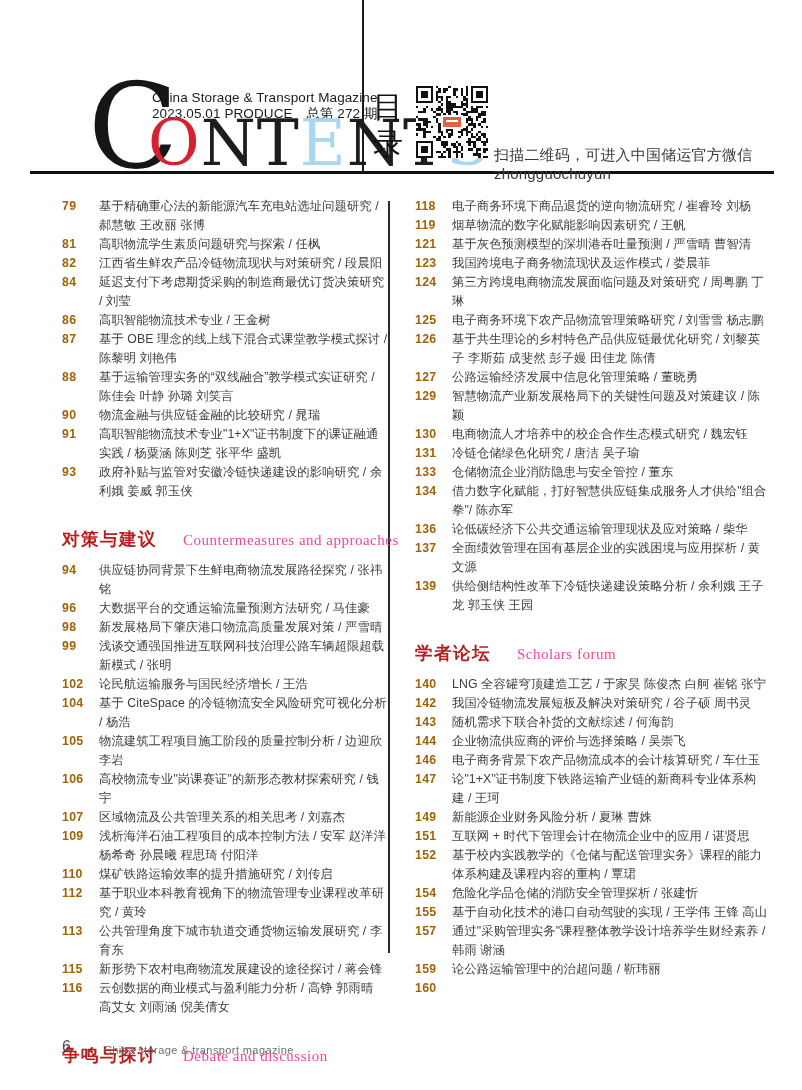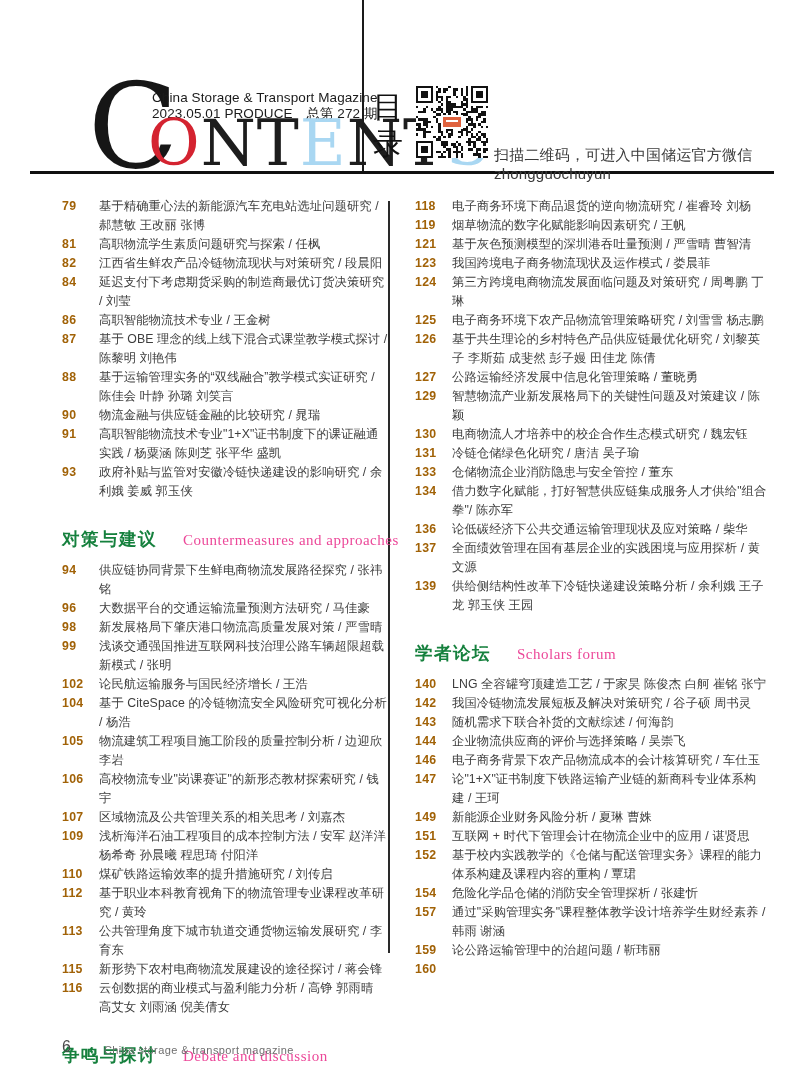--- a/index.html
+++ b/index.html
@@ -37,21 +37,21 @@
   .column { position:absolute; top:197px; }
   #left-column  { left:62px;  width:326px; }
   #right-column { left:415px; width:353px; }
   .col-divider { position:absolute; left:388px; top:201px; width:1.5px; height:752px; background:#2a2a2a; }
 
   .entry { display:flex; font-size:12.3px; line-height:19px; color:#3d3d3d; }
   .entry .page-num { flex:0 0 37px; font-weight:bold; color:#a16207; letter-spacing:0.3px; }
   .entry .entry-text { flex:1; letter-spacing:0.1px; }
 
   .section-header { margin-top:26px; margin-bottom:10px; white-space:nowrap; }
-  .sec-zh { font-size:17.5px; font-weight:bold; color:#15803d; letter-spacing:1.5px; }
+  .sec-zh { font-size:17.5px; font-weight:bold; color:#b91c1c; letter-spacing:1.5px; }
   .sec-en {
     font-size:15px; font-family:"Liberation Serif","DejaVu Serif",serif;
     color:#ec4899; margin-left:26px; letter-spacing:0.5px;
   }
 
   
   .footer-num  { position:absolute; left:62px;  top:1038px; font-size:16px; color:#4a4a4a; }
   .footer-mag  { position:absolute; left:104px; top:1044px; font-size:11px; color:#6e6e6e; letter-spacing:0.4px; }
   .footer-issue{ position:absolute; left:281px; top:1096px; font-size:17px; color:#6e6e6e; }
 </style>
@@ -567,20 +567,24 @@
       </div>
       <div class="entry">
         <span class="page-num">152</span>
         <span class="entry-text">基于校内实践教学的《仓储与配送管理实务》课程的能力体系构建及课程内容的重构 / 覃珺</span>
       </div>
       <div class="entry">
         <span class="page-num">154</span>
         <span class="entry-text">危险化学品仓储的消防安全管理探析 / 张建忻</span>
       </div>
       <div class="entry">
+        <span class="page-num">155</span>
+        <span class="entry-text">基于自动化技术的港口自动驾驶的实现 / 王学伟 王锋 高山</span>
+      </div>
+      <div class="entry">
         <span class="page-num">157</span>
         <span class="entry-text">通过"采购管理实务"课程整体教学设计培养学生财经素养 / 韩雨 谢涵</span>
       </div>
       <div class="entry">
         <span class="page-num">159</span>
         <span class="entry-text">论公路运输管理中的治超问题 / 靳玮丽</span>
       </div>
       <div class="entry">
         <span class="page-num">160</span>
       </div>

